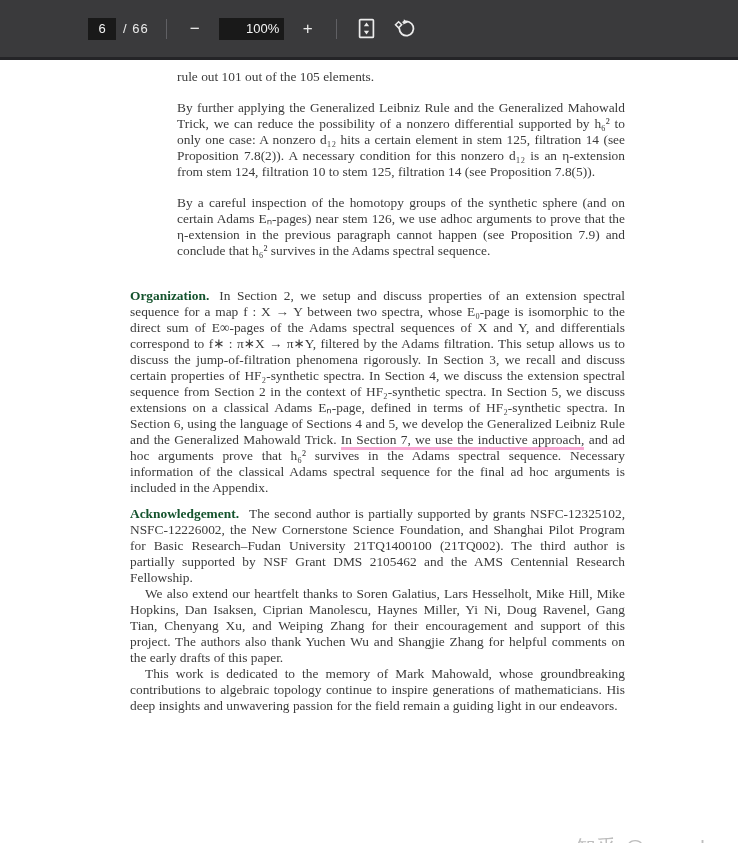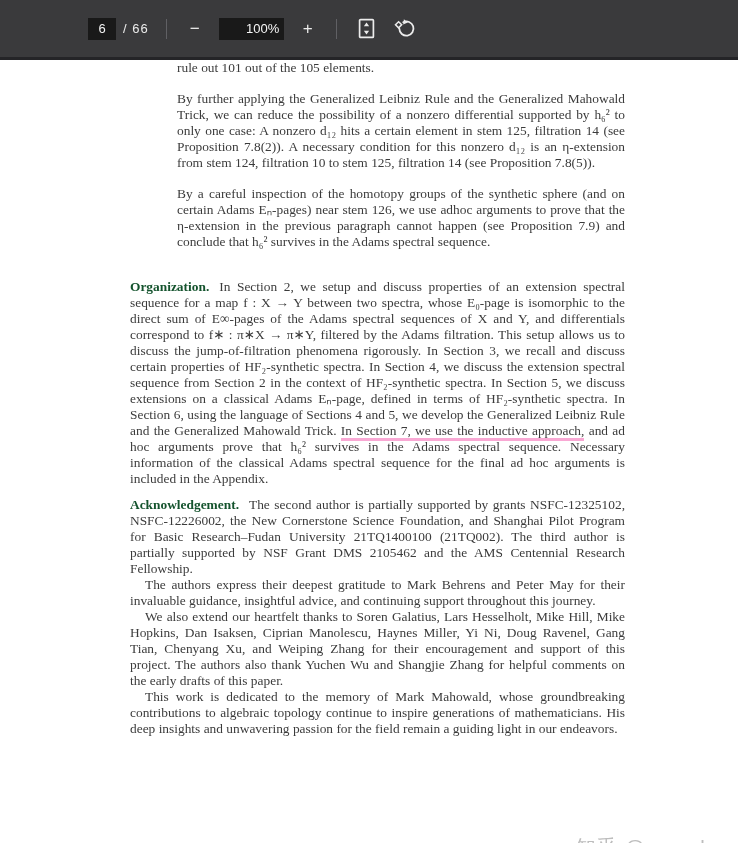--- a/index.html
+++ b/index.html
@@ -31,21 +31,21 @@
   .zoom-box {
     width:42px; height:22px; background:#191919; color:#f5f5f5;
     display:flex; align-items:center; justify-content:center;
     font-size:13px; margin:0 13px;padding-left:23px;
   }
   .icon-btn { width:26px; height:26px; }
   .icon-btn + .icon-btn { margin-left:12px; }
 
   
   .page { position:relative; background:#ffffff; color:#3b3b3b; }
-  .page-inner { }
+  .page-inner { padding-top:9px; }
 
   .quote-block {
     margin-left:177px; width:448px;
     font-size:13.4px; line-height:16px; text-align:justify;
   }
   .quote-block p { margin:0 0 15px 0; }
 
   .body-block {
     margin-left:130px; width:495px; margin-top:29px;
     font-size:13.4px; line-height:16px; text-align:justify;
@@ -101,20 +101,19 @@
 <div class="page">
   <div class="page-inner">
     <div class="quote-block" id="quote-block">
         <p><span>rule out 101 out of the 105 elements.</span></p>
         <p><span>By further applying the Generalized Leibniz Rule and the Generalized Mahowald Trick, we can reduce the possibility of a nonzero differential supported by h₆² to only one case: A nonzero d₁₂ hits a certain element in stem 125, filtration 14 (see Proposition 7.8(2)). A necessary condition for this nonzero d₁₂ is an η-extension from stem 124, filtration 10 to stem 125, filtration 14 (see Proposition 7.8(5)).</span></p>
         <p><span>By a careful inspection of the homotopy groups of the synthetic sphere (and on certain Adams Eₙ-pages) near stem 126, we use adhoc arguments to prove that the η-extension in the previous paragraph cannot happen (see Proposition 7.9) and conclude that h₆² survives in the Adams spectral sequence.</span></p>
       </div>
     <div class="body-block" id="body-block">
         <p><b class="lead">Organization.</b><span>In Section 2, we setup and discuss properties of an extension spectral sequence for a map f : X → Y between two spectra, whose E₀-page is isomorphic to the direct sum of E∞-pages of the Adams spectral sequences of X and Y, and differentials correspond to f∗ : π∗X → π∗Y, filtered by the Adams filtration. This setup allows us to discuss the jump-of-filtration phenomena rigorously. In Section 3, we recall and discuss certain properties of HF₂-synthetic spectra. In Section 4, we discuss the extension spectral sequence from Section 2 in the context of HF₂-synthetic spectra. In Section 5, we discuss extensions on a classical Adams Eₙ-page, defined in terms of HF₂-synthetic spectra. In Section 6, using the language of Sections 4 and 5, we develop the Generalized Leibniz Rule and the Generalized Mahowald Trick. </span><span class="red-underline">In Section 7, we use the inductive approach,</span><span> and ad hoc arguments prove that h₆² survives in the Adams spectral sequence. Necessary information of the classical Adams spectral sequence for the final ad hoc arguments is included in the Appendix.</span></p>
         <p class="gap-before"><b class="lead">Acknowledgement.</b><span>The second author is partially supported by grants NSFC-12325102, NSFC-12226002, the New Cornerstone Science Foundation, and Shanghai Pilot Program for Basic Research–Fudan University 21TQ1400100 (21TQ002). The third author is partially supported by NSF Grant DMS 2105462 and the AMS Centennial Research Fellowship.</span></p>
-        <p class="indent"><span>The authors express their deepest gratitude to Mark Behrens and Peter May for their invaluable guidance, insightful advice, and continuing support throughout this journey.</span></p>
         <p class="indent"><span>We also extend our heartfelt thanks to Soren Galatius, Lars Hesselholt, Mike Hill, Mike Hopkins, Dan Isaksen, Ciprian Manolescu, Haynes Miller, Yi Ni, Doug Ravenel, Gang Tian, Chenyang Xu, and Weiping Zhang for their encouragement and support of this project. The authors also thank Yuchen Wu and Shangjie Zhang for helpful comments on the early drafts of this paper.</span></p>
         <p class="indent"><span>This work is dedicated to the memory of Mark Mahowald, whose groundbreaking contributions to algebraic topology continue to inspire generations of mathematicians. His deep insights and unwavering passion for the field remain a guiding light in our endeavors.</span></p>
       </div>
   </div>
 </div>
 
 <div class="watermark">知乎 @qwertyu</div>
 
 </body></html>

